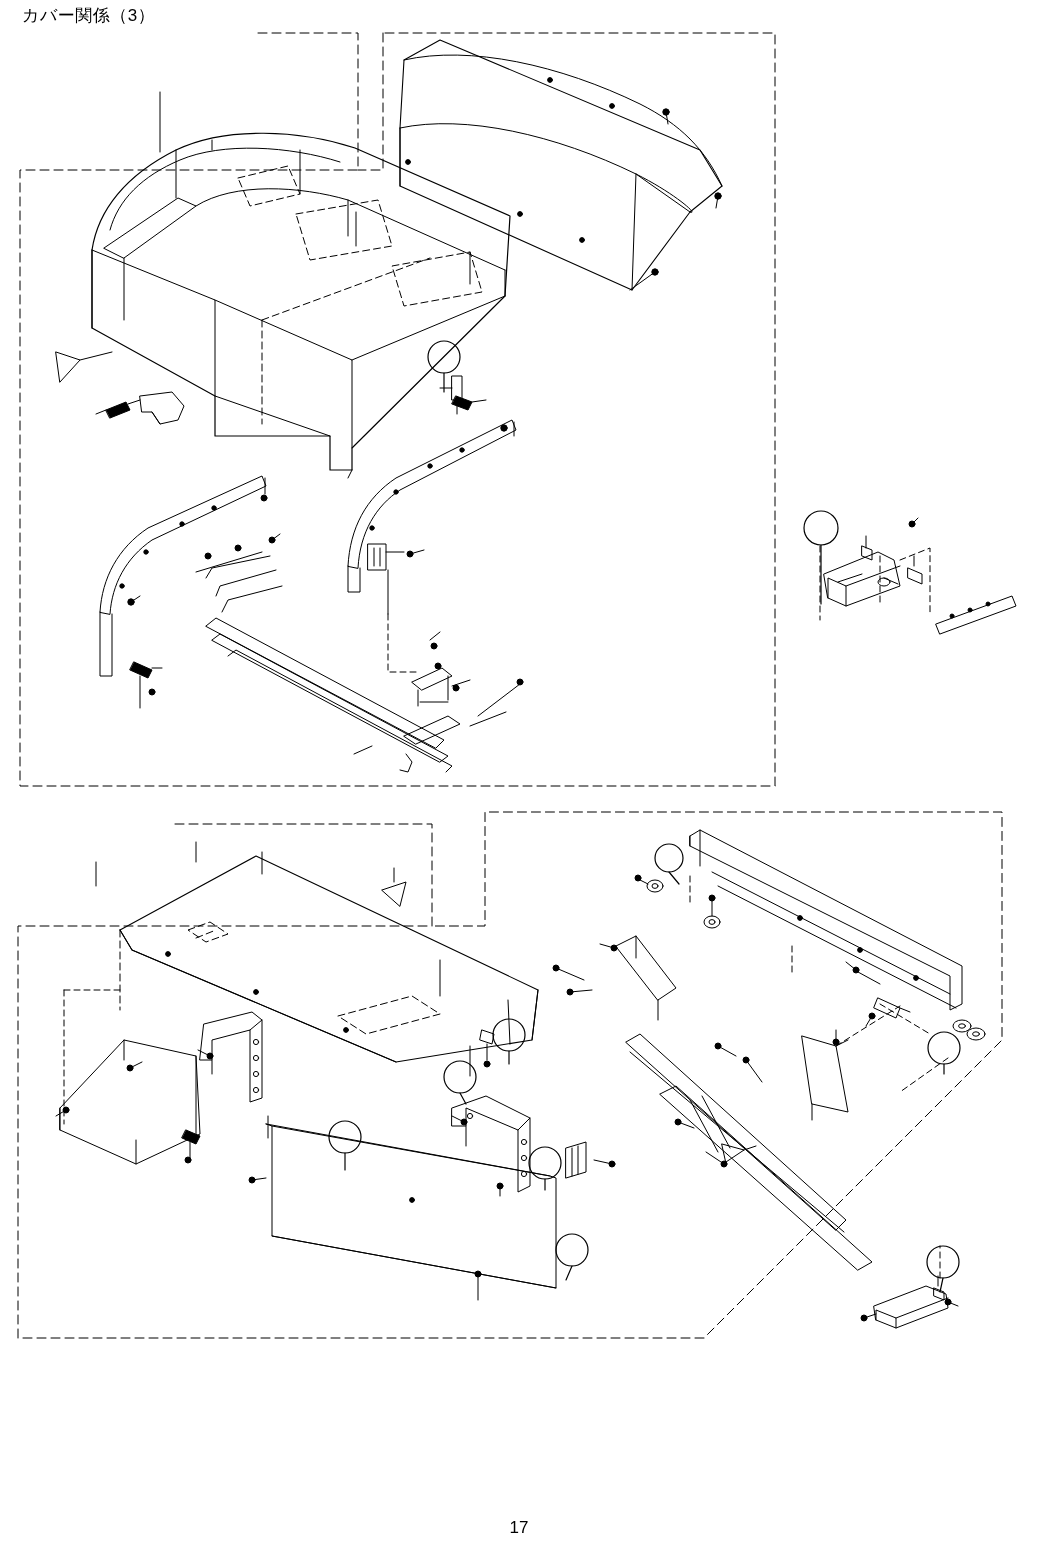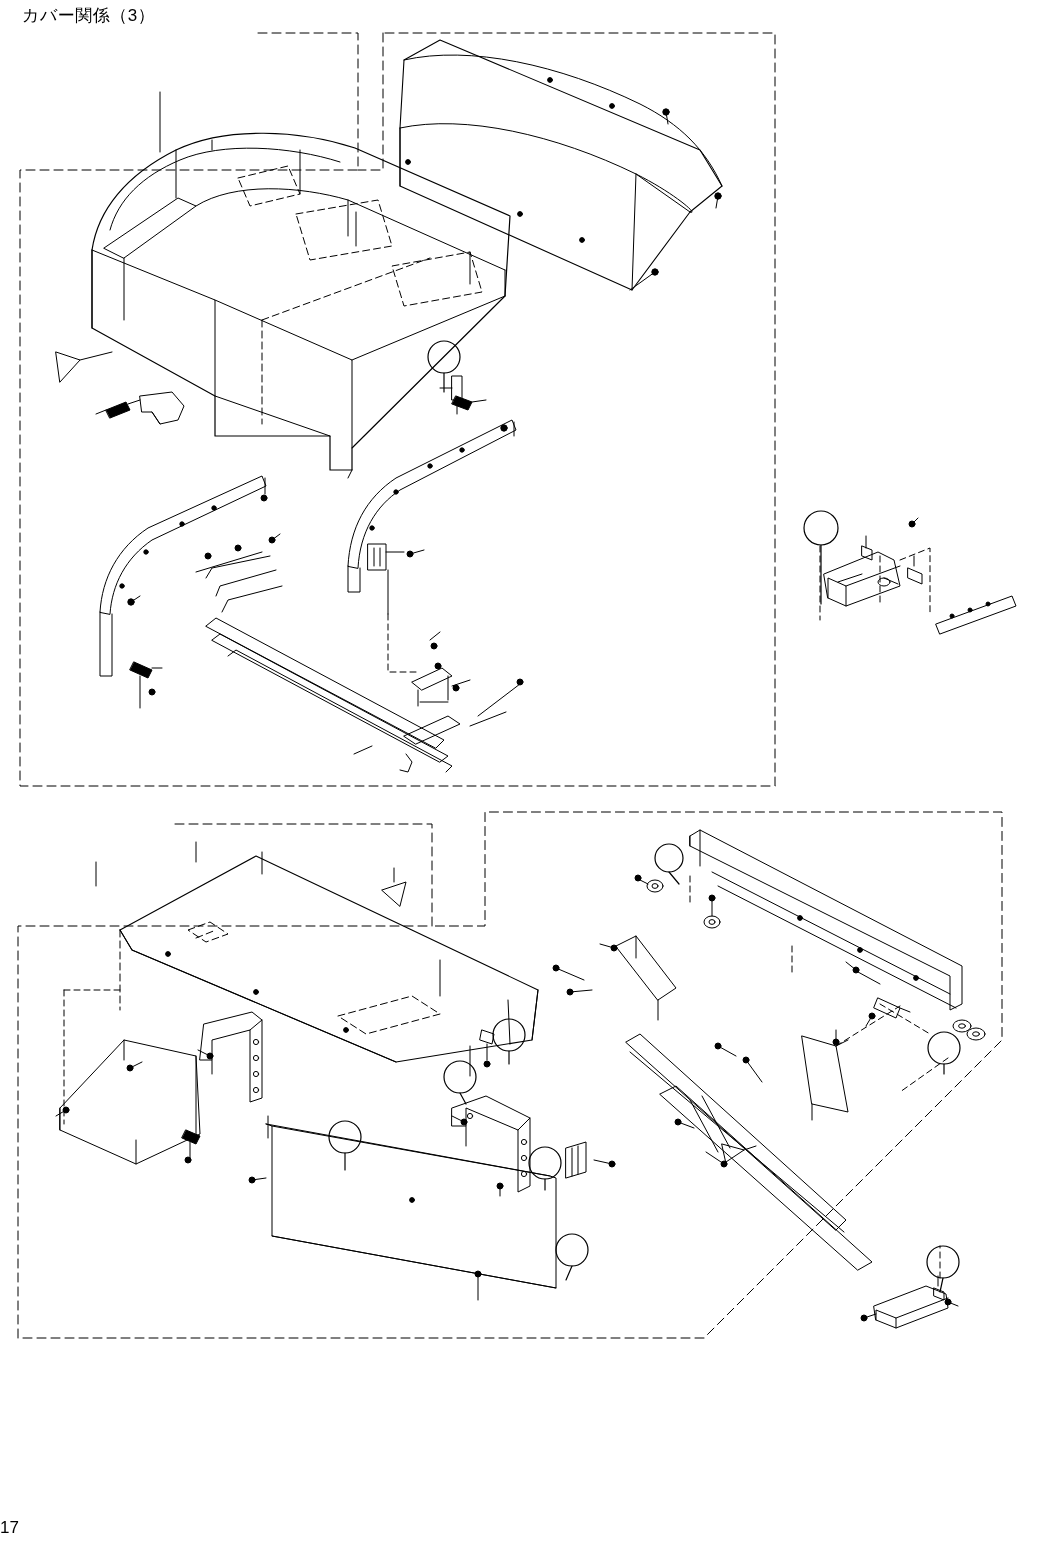--- a/index.html
+++ b/index.html
@@ -24,21 +24,21 @@
     top: 4px;
     font-size: 17px;
     letter-spacing: 0.5px;
     white-space: nowrap;
   }
   #page-number {
     position: absolute;
     left: 0;
     width: 1038px;
     top: 1518px;
-    text-align: left;
+    text-align: center;
     font-size: 17px;
   }
   #diagram-svg {
     position: absolute;
     left: 0;
     top: 0;
   }
 </style>
 </head>
 <body>

